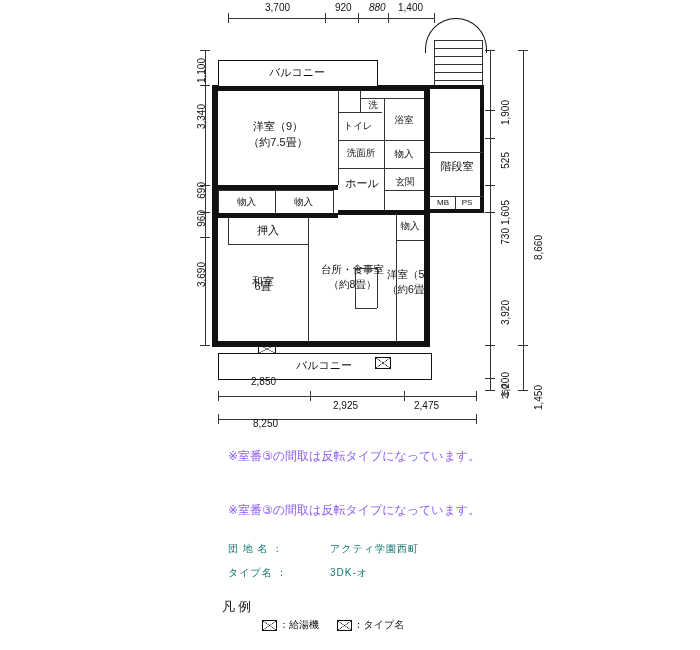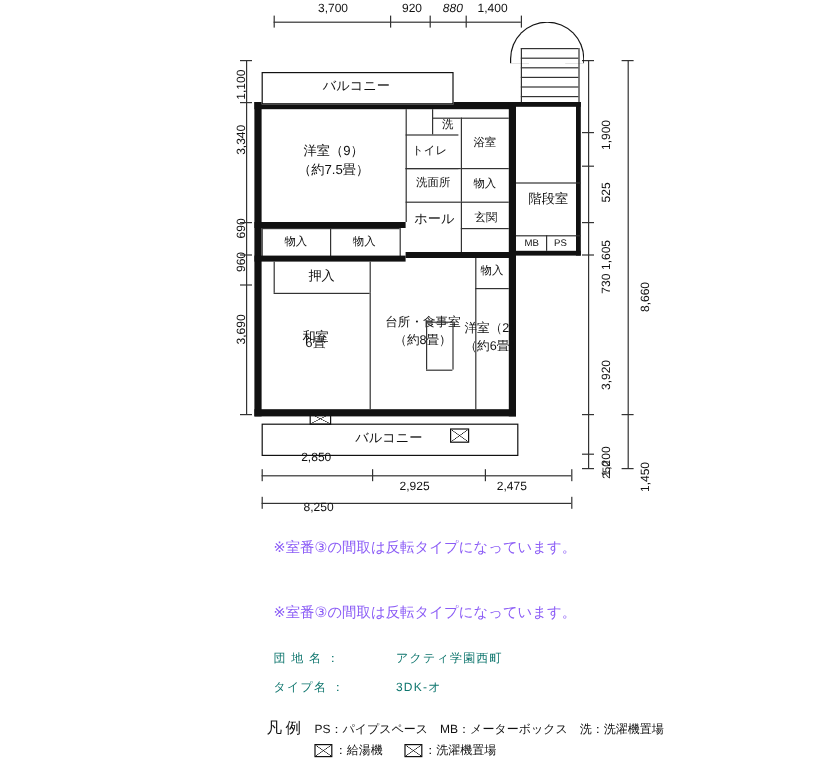--- a/index.html
+++ b/index.html
@@ -191,21 +191,21 @@
   <div class="label" style="left:305px;top:263px;width:95px;font-size:10.5px;">台所・食事室</div>
   <div class="label" style="left:305px;top:278px;width:95px;font-size:10.5px;">（約8畳）</div>
 
   <div class="thin" style="left:355px;top:268px;width:22px;height:1px;"></div>
   <div class="thin" style="left:355px;top:268px;width:1px;height:40px;"></div>
   <div class="thin" style="left:377px;top:268px;width:1px;height:40px;"></div>
   <div class="thin" style="left:355px;top:308px;width:22px;height:1px;"></div>
 
   <div class="thin" style="left:396px;top:240px;width:1px;height:101px;"></div>
   <div class="room" style="left:397px;top:240px;width:27px;height:101px;"></div>
-  <div class="label" style="left:382px;top:268px;width:58px;font-size:10.5px;">洋室（2）</div>
+  <div class="label" style="left:382px;top:268px;width:58px;font-size:10.5px;">洋室（5）</div>
   <div class="label" style="left:382px;top:283px;width:58px;font-size:10.5px;">（約6畳）</div>
 
   <div class="balcony" style="left:218px;top:353px;width:212px;height:25px;"></div>
   <div class="label" style="left:218px;top:359px;width:212px;">バルコニー</div>
 
   <div class="abs" style="left:375px;top:357px;width:14px;height:10px;border:1px solid #111;background:
       linear-gradient(to top right,transparent calc(50% - 0.5px),#111 50%,transparent calc(50% + 0.5px)),
       linear-gradient(to bottom right,transparent calc(50% - 0.5px),#111 50%,transparent calc(50% + 0.5px));"></div>
 
   <div class="abs" style="left:258px;top:344px;width:16px;height:8px;border:1px solid #111;background:
@@ -229,22 +229,21 @@
 
   <div class="note" style="left:228px;top:448px;">※室番③の間取は反転タイプになっています。</div>
   <div class="note" style="left:228px;top:502px;">※室番③の間取は反転タイプになっています。</div>
 
   <div class="ttl" style="left:228px;top:542px;">団 地 名 ：</div>
   <div class="ttl" style="left:330px;top:542px;">アクティ学園西町</div>
   <div class="ttl" style="left:228px;top:566px;">タイプ名 ：</div>
   <div class="ttl" style="left:330px;top:566px;">3DK-オ</div>
 
   <div class="legend-head" style="left:222px;top:598px;">凡例</div>
-  <div class="legend" style="left:262px;top:601px;">PS：パイプスペース　MB：メーターボックス　洗：洗濯機置場</div>
 
   <div class="abs" style="left:262px;top:618px;font-size:10px;white-space:nowrap;">
     <span class="sym"></span><span>：給湯機</span>
     <span style="display:inline-block;width:12px;"></span>
-    <span class="sym"></span><span>：洗濯機置場</span>
+    <span class="sym"></span><span>：タイプ名</span>
   </div>
 
 
 </div>
 
 </body></html>

